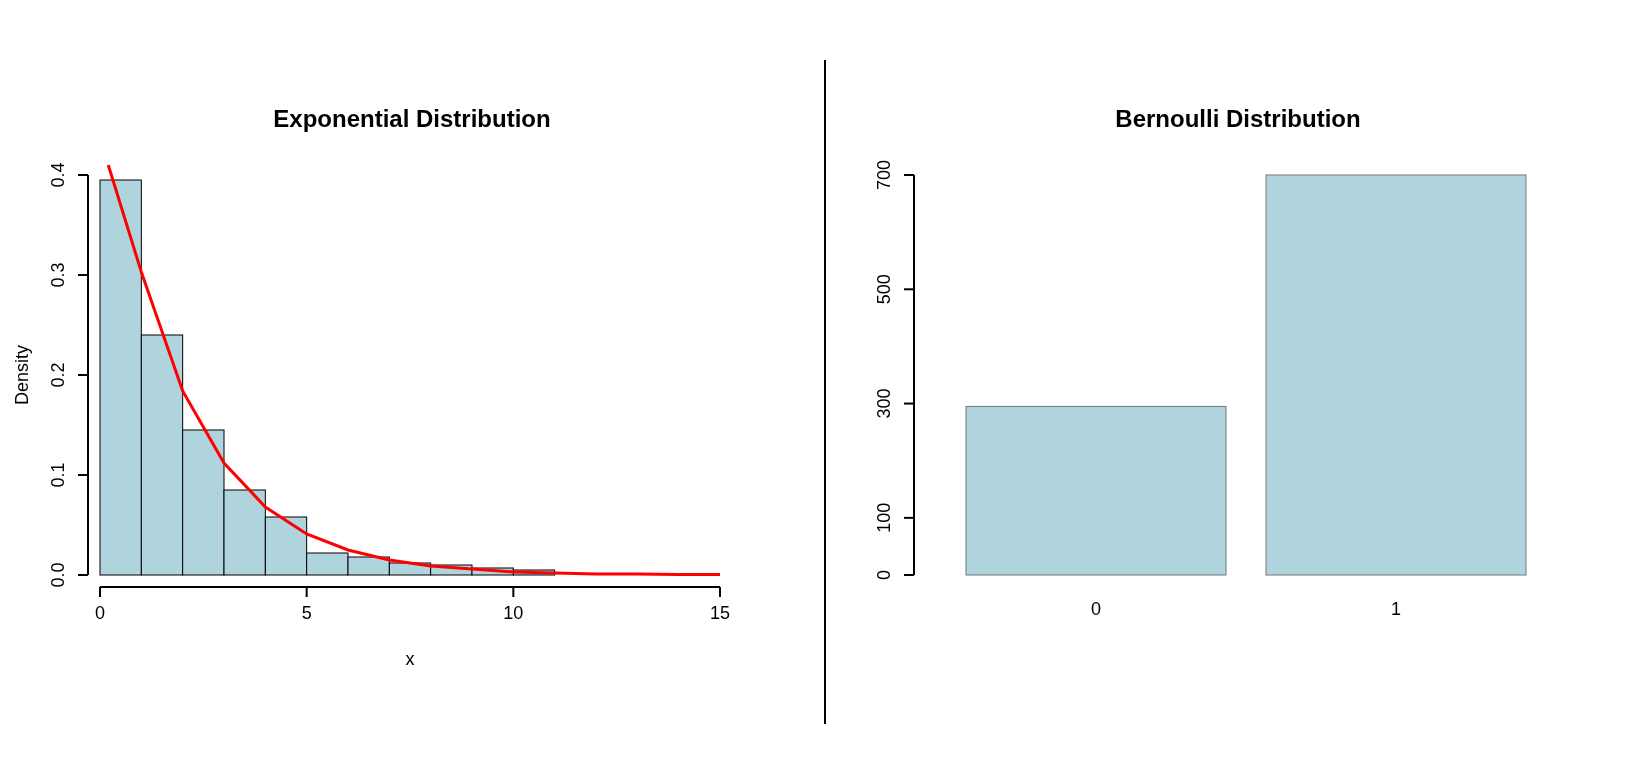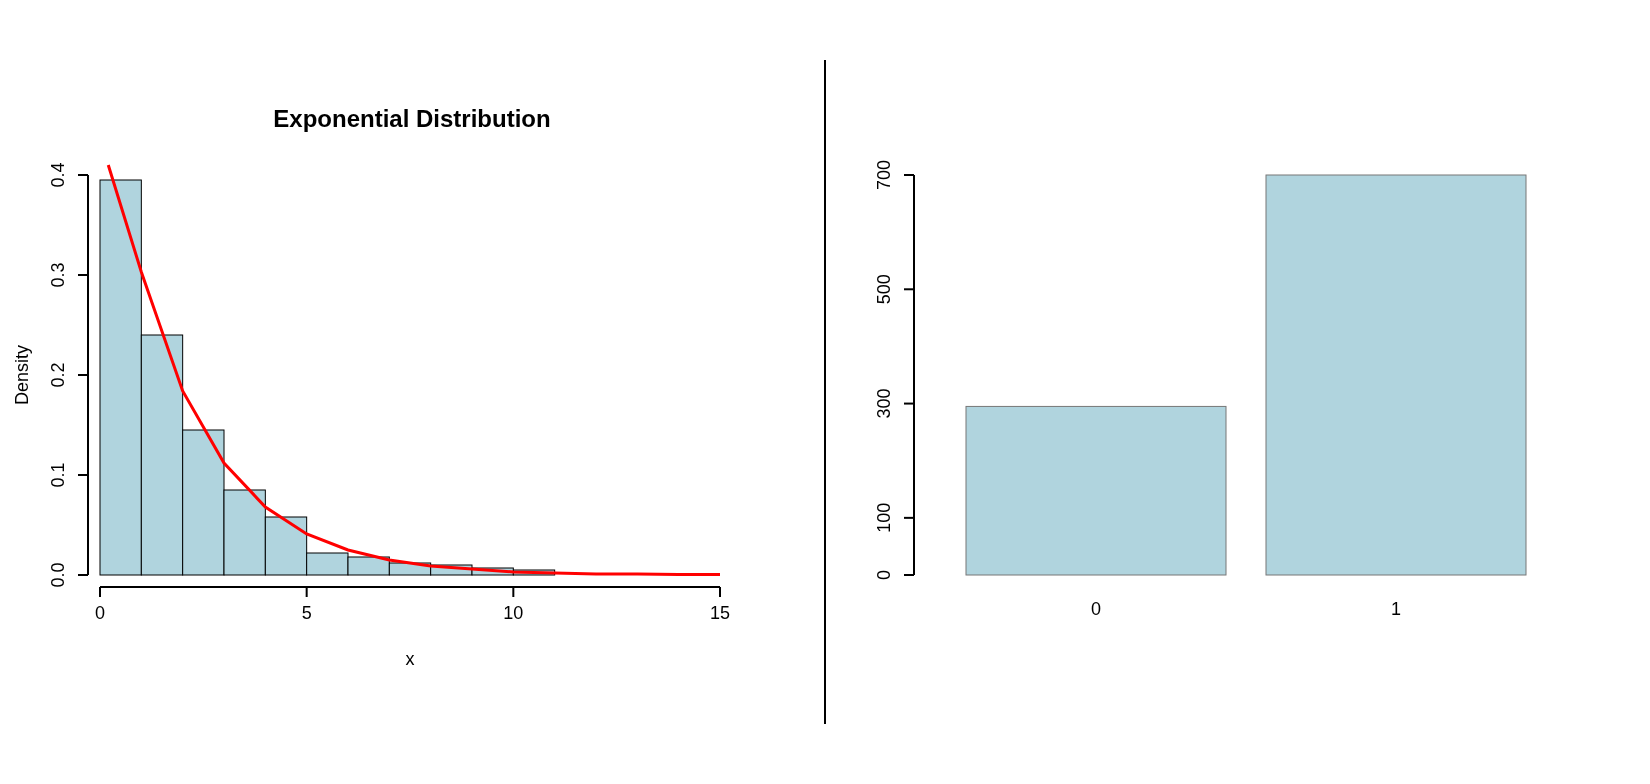--- a/index.html
+++ b/index.html
@@ -85,20 +85,21 @@
         <text x="0" y="0" font-family="Arial" font-size="18" fill="#000" text-anchor="middle" transform="translate(64,275.00000000000006) rotate(-90)">0.3</text>
         <line x1="88" y1="175" x2="78" y2="175" stroke="#000" stroke-width="2"></line>
         <text x="0" y="0" font-family="Arial" font-size="18" fill="#000" text-anchor="middle" transform="translate(64,175) rotate(-90)">0.4</text>
         <text x="0" y="0" font-family="Arial" font-size="18" fill="#000" text-anchor="middle" transform="translate(28,375) rotate(-90)">Density</text>
       </svg>
   </div>
 
   <div class="divider"></div>
 
   <div class="panel">
+    <div class="title title-right">Bernoulli Distribution</div>
     <svg id="right-svg" width="825" height="784">
         <rect x="140" y="406.42857142857144" width="260" height="168.57142857142856" fill="#b0d4de" stroke="#777" stroke-width="1"></rect>
         <rect x="440" y="175" width="260" height="400" fill="#b0d4de" stroke="#777" stroke-width="1"></rect>
         <line x1="88" y1="575" x2="88" y2="175" stroke="#000" stroke-width="2"></line>
         <line x1="88" y1="575" x2="78" y2="575" stroke="#000" stroke-width="2"></line>
         <text x="0" y="0" font-family="Arial" font-size="18" fill="#000" text-anchor="middle" transform="translate(64,575) rotate(-90)">0</text>
         <line x1="88" y1="517.8571428571429" x2="78" y2="517.8571428571429" stroke="#000" stroke-width="2"></line>
         <text x="0" y="0" font-family="Arial" font-size="18" fill="#000" text-anchor="middle" transform="translate(64,517.8571428571429) rotate(-90)">100</text>
         <line x1="88" y1="403.57142857142856" x2="78" y2="403.57142857142856" stroke="#000" stroke-width="2"></line>
         <text x="0" y="0" font-family="Arial" font-size="18" fill="#000" text-anchor="middle" transform="translate(64,403.57142857142856) rotate(-90)">300</text>

